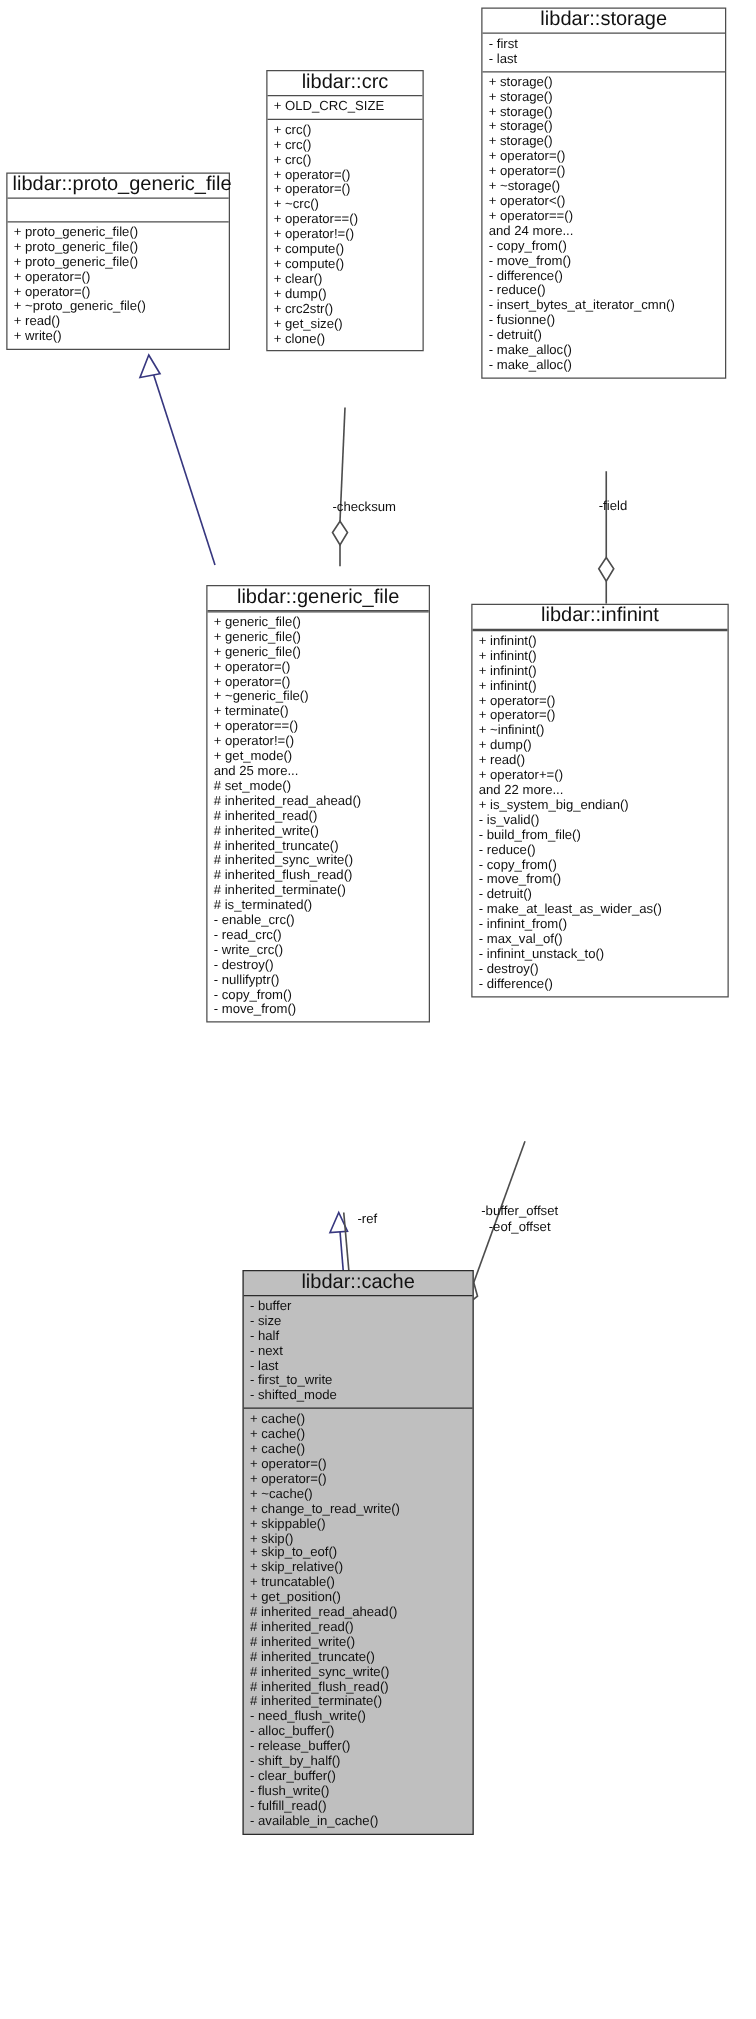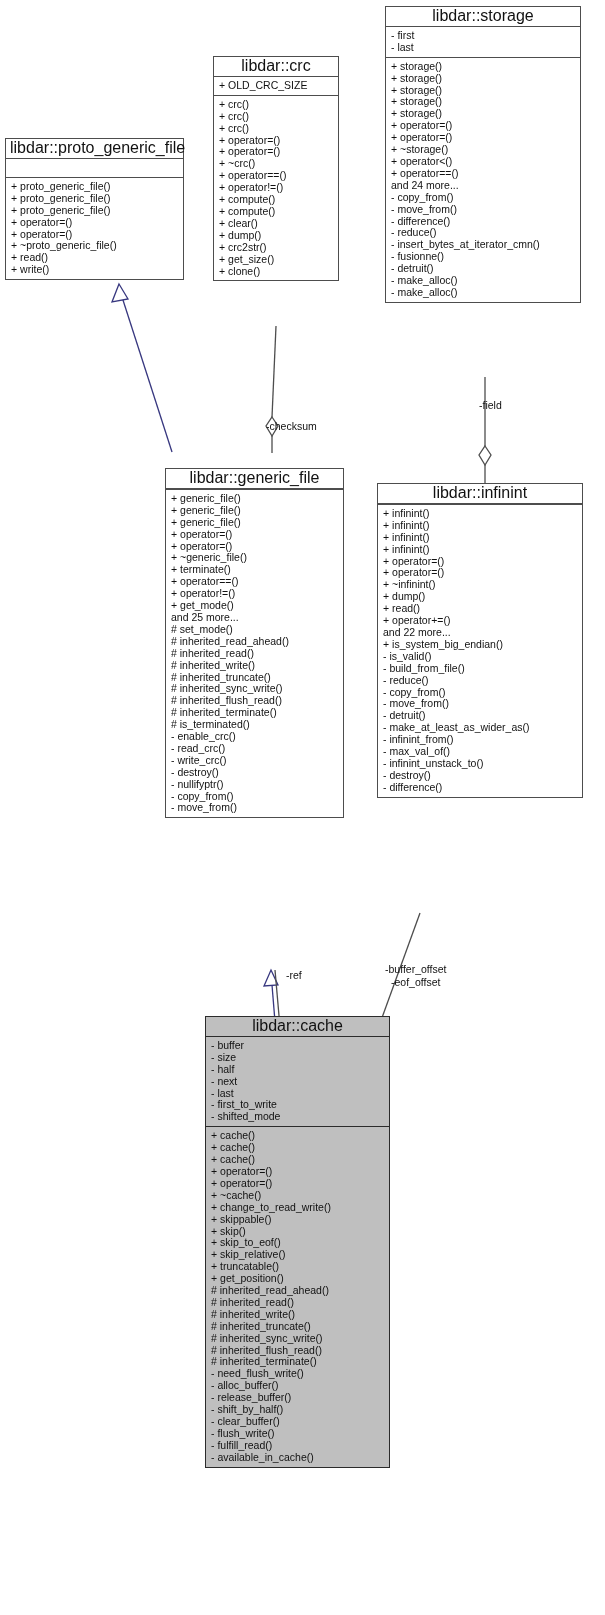--- a/index.html
+++ b/index.html
@@ -253,21 +253,21 @@
       <div class="uml-row">- detruit()</div>
       <div class="uml-row">- make_at_least_as_wider_as()</div>
       <div class="uml-row">- infinint_from()</div>
       <div class="uml-row">- max_val_of()</div>
       <div class="uml-row">- infinint_unstack_to()</div>
       <div class="uml-row">- destroy()</div>
       <div class="uml-row">- difference()</div>
     </div>
   </div>
 
-  <div class="uml-class highlight" style="left:205px; top:1016px; width:185px;">
+  <div class="uml-class highlight" style="left:194px; top:1016px; width:185px;">
     <div class="uml-title">libdar::cache</div>
     <div class="uml-sep"></div>
     <div class="uml-compartment">
       <div class="uml-row">- buffer</div>
       <div class="uml-row">- size</div>
       <div class="uml-row">- half</div>
       <div class="uml-row">- next</div>
       <div class="uml-row">- last</div>
       <div class="uml-row">- first_to_write</div>
       <div class="uml-row">- shifted_mode</div>
@@ -298,21 +298,21 @@
       <div class="uml-row">- alloc_buffer()</div>
       <div class="uml-row">- release_buffer()</div>
       <div class="uml-row">- shift_by_half()</div>
       <div class="uml-row">- clear_buffer()</div>
       <div class="uml-row">- flush_write()</div>
       <div class="uml-row">- fulfill_read()</div>
       <div class="uml-row">- available_in_cache()</div>
     </div>
   </div>
 
-  <div class="edge-label" style="left:266px; top:420px;">-checksum</div>
+  <div class="edge-label" style="left:266px; top:400px;">-checksum</div>
 
   <div class="edge-label" style="left:479px; top:399px;">-field</div>
 
   <div class="edge-label" style="left:286px; top:969px;">-ref</div>
 
   <div class="edge-label" style="left:385px; top:963px;">-buffer_offset</div>
 
   <div class="edge-label" style="left:391px; top:976px;">-eof_offset</div>
 
 </div>

